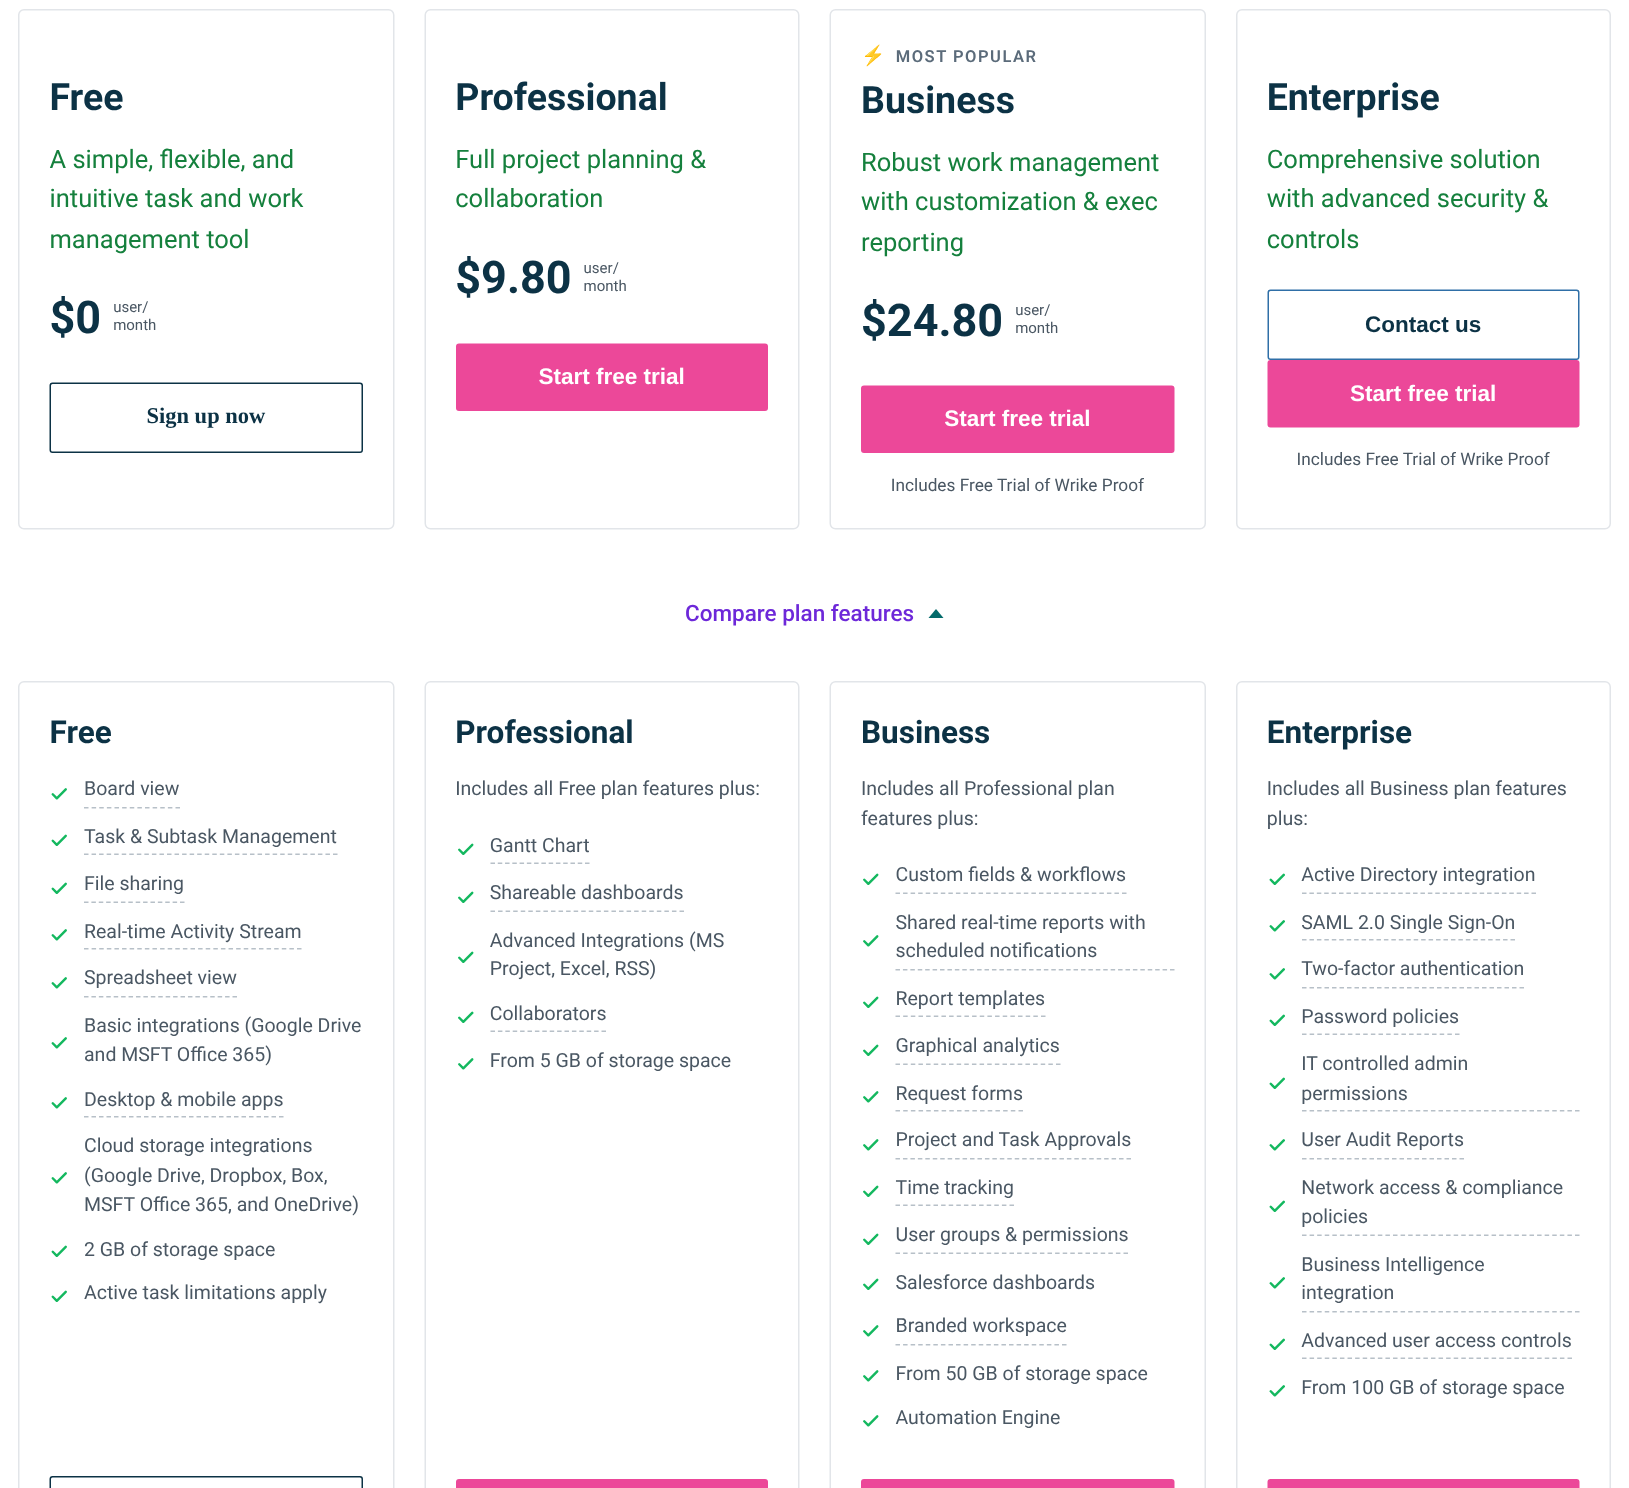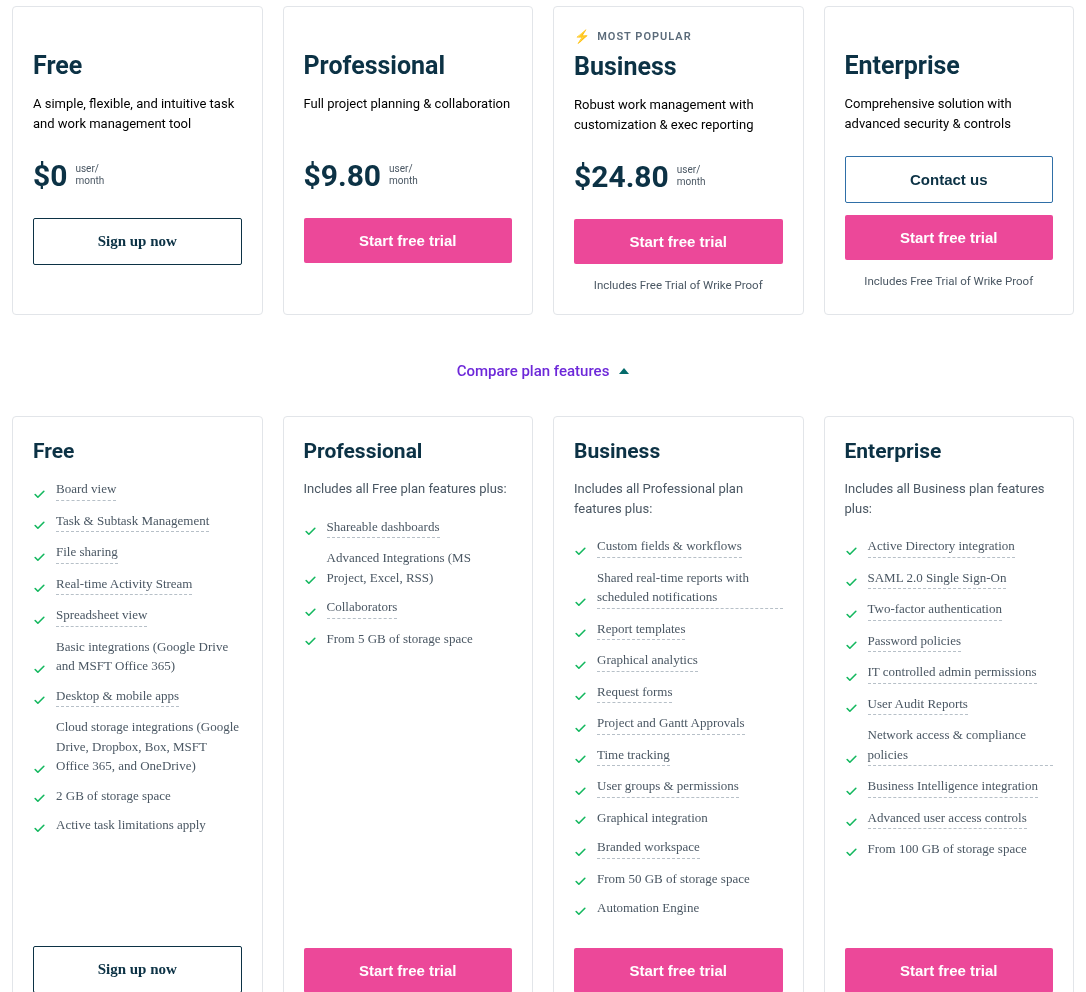--- a/index.html
+++ b/index.html
@@ -34,22 +34,22 @@
     gap: 6px;
   }
   .popular-bolt { color: #f5a623; font-size: 13px; }
   .plan-title {
     font-size: 25px;
     font-weight: 700;
     color: #0c3245;
     margin-bottom: 14px;
   }
   .plan-desc {
-    font-size: 13px;
-    color: #000000;
+    font-size: 17px;
+    color: #15803d;
     line-height: 1.55;
     margin-bottom: 20px;
     min-height: 42px;
   }
   .price-line {
     display: flex;
     align-items: center;
     gap: 8px;
     margin-bottom: 24px;
     min-height: 38px;
@@ -126,27 +126,26 @@
     color: #4a5763;
     margin-bottom: 18px;
     line-height: 1.5;
   }
   ul.features {
     list-style: none;
     flex: 1;
   }
   ul.features li {
     display: flex;
-    align-items: flex-end;
+    align-items: center;
     gap: 10px;
     font-size: 13px;
     color: #4a5763;
     line-height: 1.5;
     margin-bottom: 10px;
-    font-family: Liberation Serif, serif;
   }
   .check {
     flex-shrink: 0;
     margin-top: 3px;
   }
   .feat-text.dotted {
     border-bottom: 1px dashed #b7c0c8;
     padding-bottom: 1px;
   }
   .bottom-btn-wrap {
@@ -189,21 +188,21 @@
         <span class="price">$24.80</span>
         <span class="price-unit">user/<br>month</span>
       </div>
       <button class="btn btn-green">Start free trial</button>
       <div class="trial-note">Includes Free Trial of Wrike Proof</div>
     </div>
     <div class="card">
       <div class="spacer-popular"></div>
       <div class="plan-title">Enterprise</div>
       <div class="plan-desc">Comprehensive solution with advanced security &amp; controls</div>
-      <button class="btn btn-outline-blue" style="margin-bottom:12px">Contact us</button>
+      <button class="btn btn-outline-blue" style="">Contact us</button>
       <button class="btn btn-green">Start free trial</button>
       <div class="trial-note">Includes Free Trial of Wrike Proof</div>
     </div>
   </div>
 
 <div class="compare">
   <span class="compare-link">
     <span>Compare plan features</span>
     <span class="caret-up"></span>
   </span>
@@ -279,20 +278,26 @@
       </div>
     </div>
     <div class="card">
       <div class="feat-title">Professional</div>
       <div class="includes">Includes all Free plan features plus:</div>
       <ul class="features">
         <li>
           <svg class="check" width="13" height="13" viewBox="0 0 24 24" fill="none" stroke="#14b85f" stroke-width="3" stroke-linecap="round" stroke-linejoin="round">
             <polyline points="20 6 9 17 4 12"></polyline>
           </svg>
+          <span class="feat-text dotted">Gantt Chart</span>
+        </li>
+        <li>
+          <svg class="check" width="13" height="13" viewBox="0 0 24 24" fill="none" stroke="#14b85f" stroke-width="3" stroke-linecap="round" stroke-linejoin="round">
+            <polyline points="20 6 9 17 4 12"></polyline>
+          </svg>
           <span class="feat-text dotted">Shareable dashboards</span>
         </li>
         <li>
           <svg class="check" width="13" height="13" viewBox="0 0 24 24" fill="none" stroke="#14b85f" stroke-width="3" stroke-linecap="round" stroke-linejoin="round">
             <polyline points="20 6 9 17 4 12"></polyline>
           </svg>
           <span class="feat-text">Advanced Integrations (MS Project, Excel, RSS)</span>
         </li>
         <li>
           <svg class="check" width="13" height="13" viewBox="0 0 24 24" fill="none" stroke="#14b85f" stroke-width="3" stroke-linecap="round" stroke-linejoin="round">
@@ -342,39 +347,39 @@
         <li>
           <svg class="check" width="13" height="13" viewBox="0 0 24 24" fill="none" stroke="#14b85f" stroke-width="3" stroke-linecap="round" stroke-linejoin="round">
             <polyline points="20 6 9 17 4 12"></polyline>
           </svg>
           <span class="feat-text dotted">Request forms</span>
         </li>
         <li>
           <svg class="check" width="13" height="13" viewBox="0 0 24 24" fill="none" stroke="#14b85f" stroke-width="3" stroke-linecap="round" stroke-linejoin="round">
             <polyline points="20 6 9 17 4 12"></polyline>
           </svg>
-          <span class="feat-text dotted">Project and Gantt Approvals</span>
+          <span class="feat-text dotted">Project and Task Approvals</span>
         </li>
         <li>
           <svg class="check" width="13" height="13" viewBox="0 0 24 24" fill="none" stroke="#14b85f" stroke-width="3" stroke-linecap="round" stroke-linejoin="round">
             <polyline points="20 6 9 17 4 12"></polyline>
           </svg>
           <span class="feat-text dotted">Time tracking</span>
         </li>
         <li>
           <svg class="check" width="13" height="13" viewBox="0 0 24 24" fill="none" stroke="#14b85f" stroke-width="3" stroke-linecap="round" stroke-linejoin="round">
             <polyline points="20 6 9 17 4 12"></polyline>
           </svg>
           <span class="feat-text dotted">User groups &amp; permissions</span>
         </li>
         <li>
           <svg class="check" width="13" height="13" viewBox="0 0 24 24" fill="none" stroke="#14b85f" stroke-width="3" stroke-linecap="round" stroke-linejoin="round">
             <polyline points="20 6 9 17 4 12"></polyline>
           </svg>
-          <span class="feat-text">Graphical integration</span>
+          <span class="feat-text">Salesforce dashboards</span>
         </li>
         <li>
           <svg class="check" width="13" height="13" viewBox="0 0 24 24" fill="none" stroke="#14b85f" stroke-width="3" stroke-linecap="round" stroke-linejoin="round">
             <polyline points="20 6 9 17 4 12"></polyline>
           </svg>
           <span class="feat-text dotted">Branded workspace</span>
         </li>
         <li>
           <svg class="check" width="13" height="13" viewBox="0 0 24 24" fill="none" stroke="#14b85f" stroke-width="3" stroke-linecap="round" stroke-linejoin="round">
             <polyline points="20 6 9 17 4 12"></polyline>

